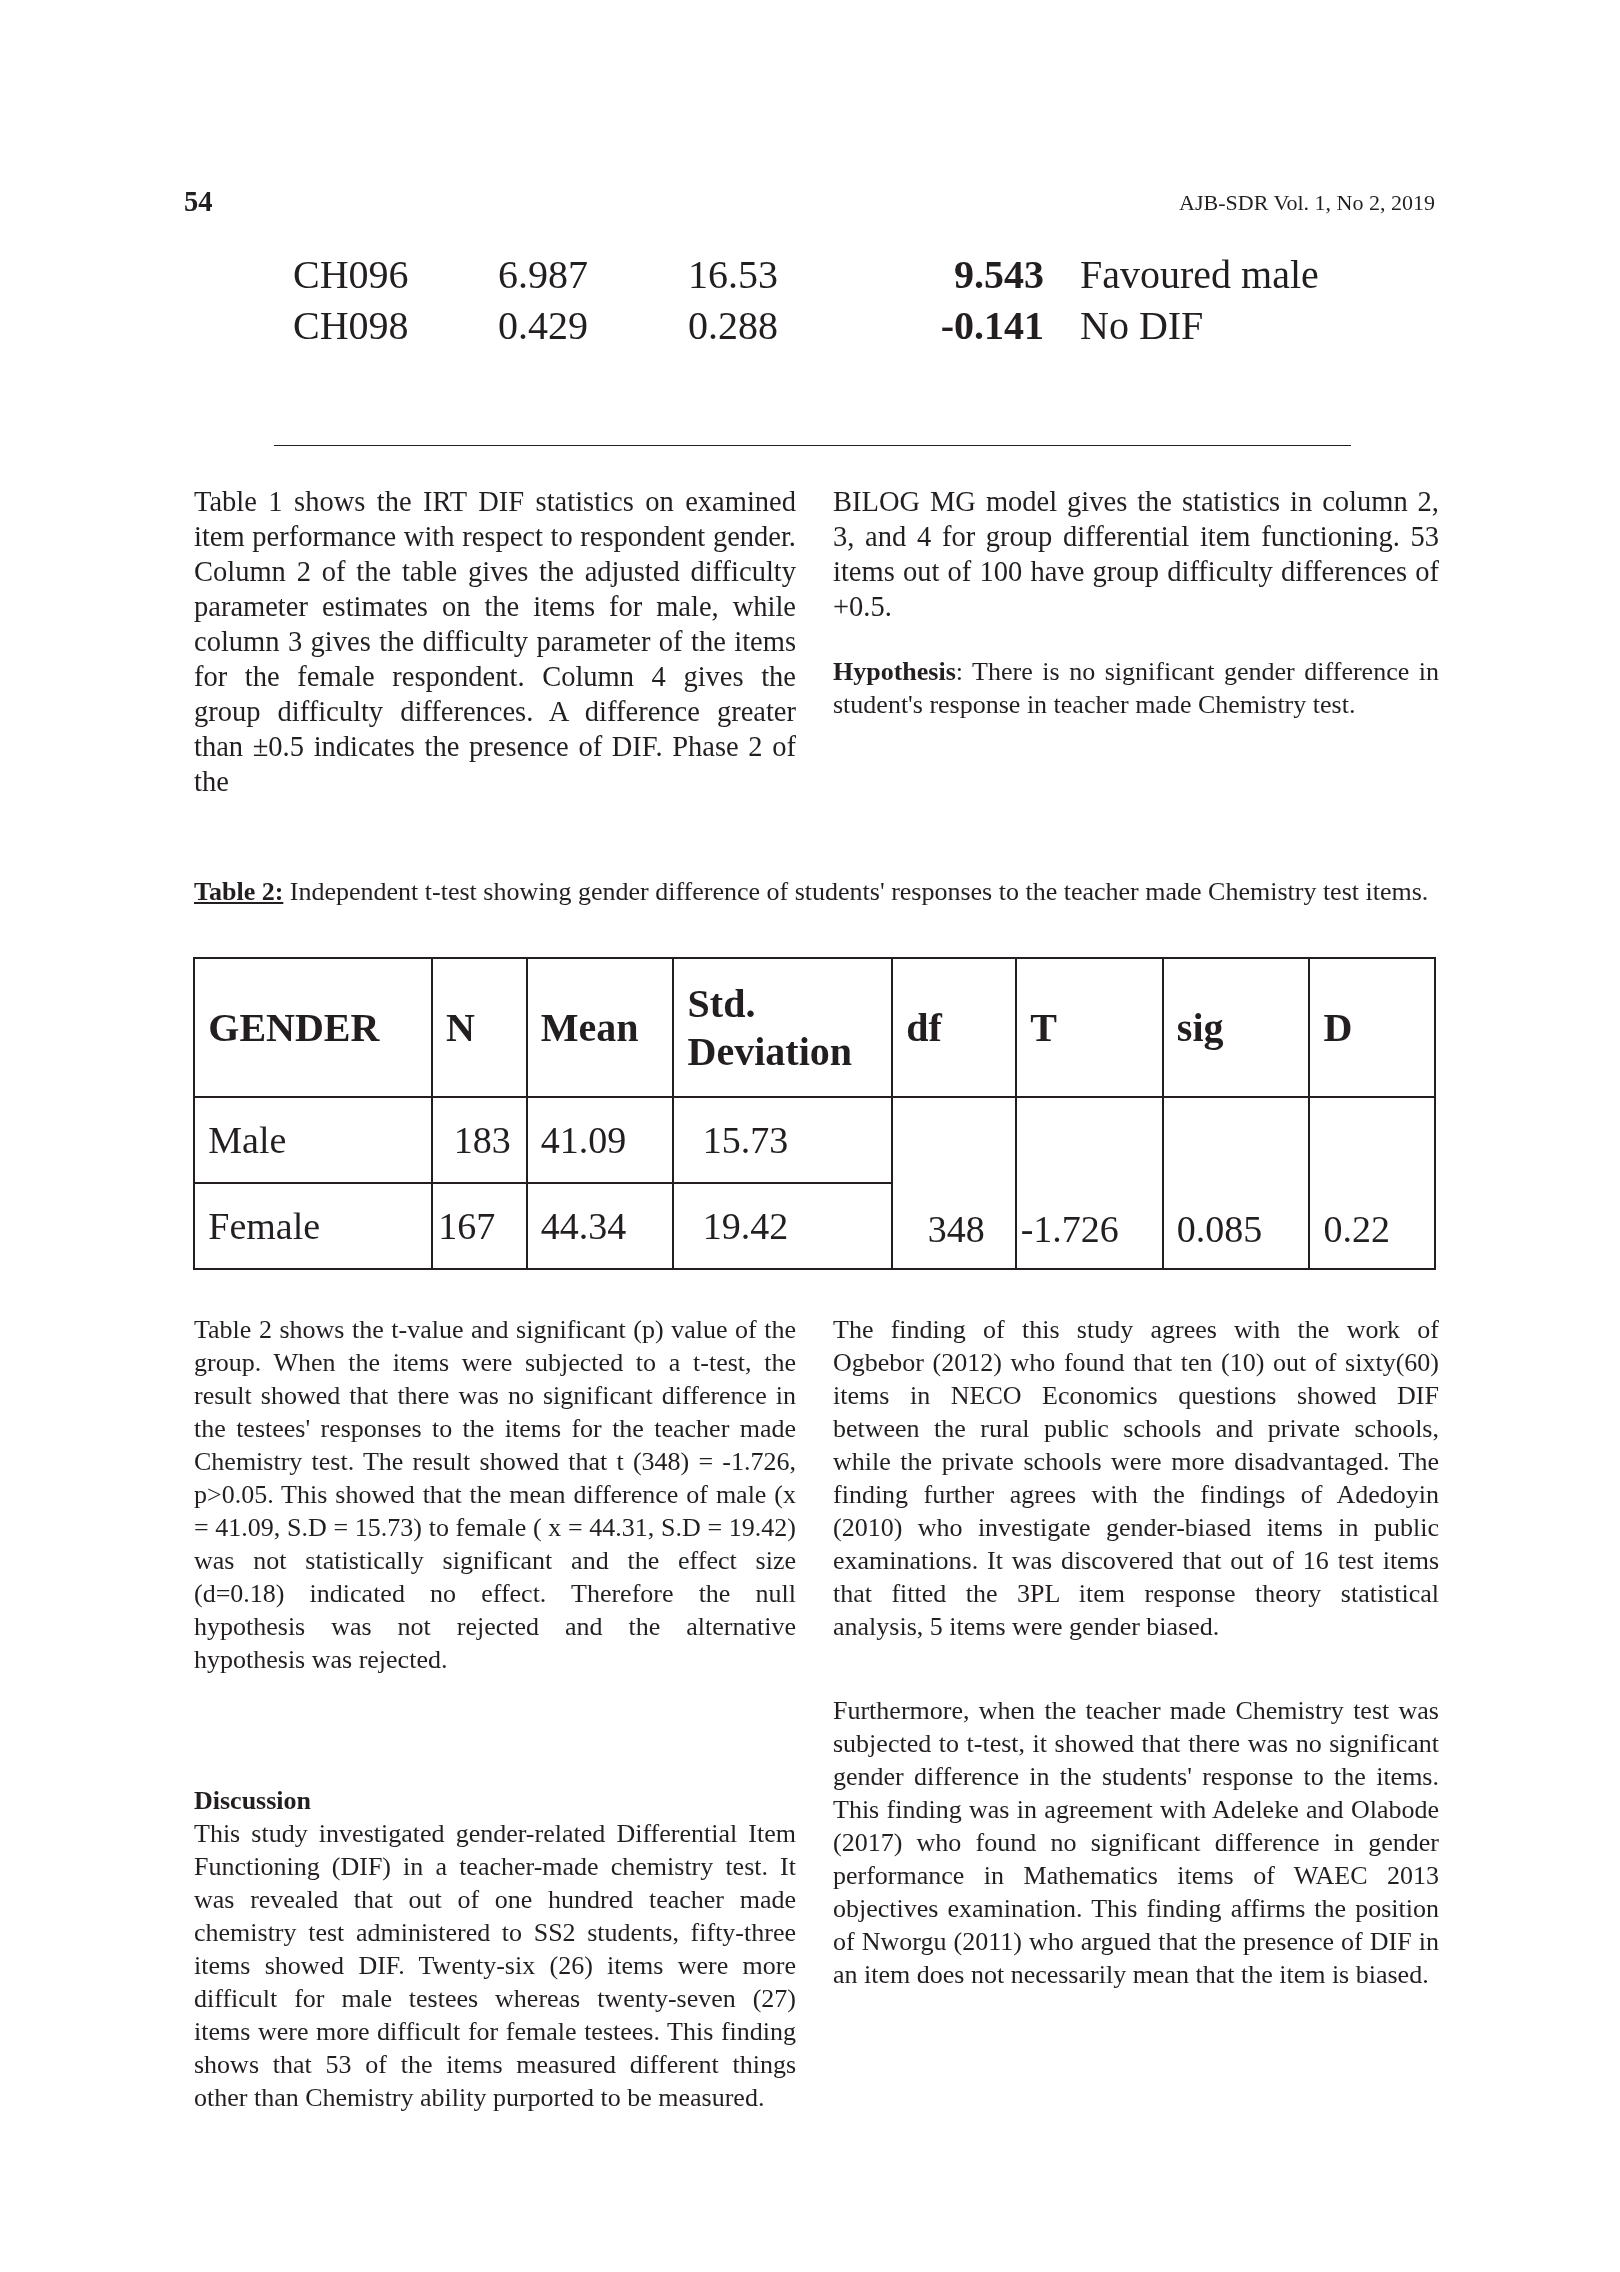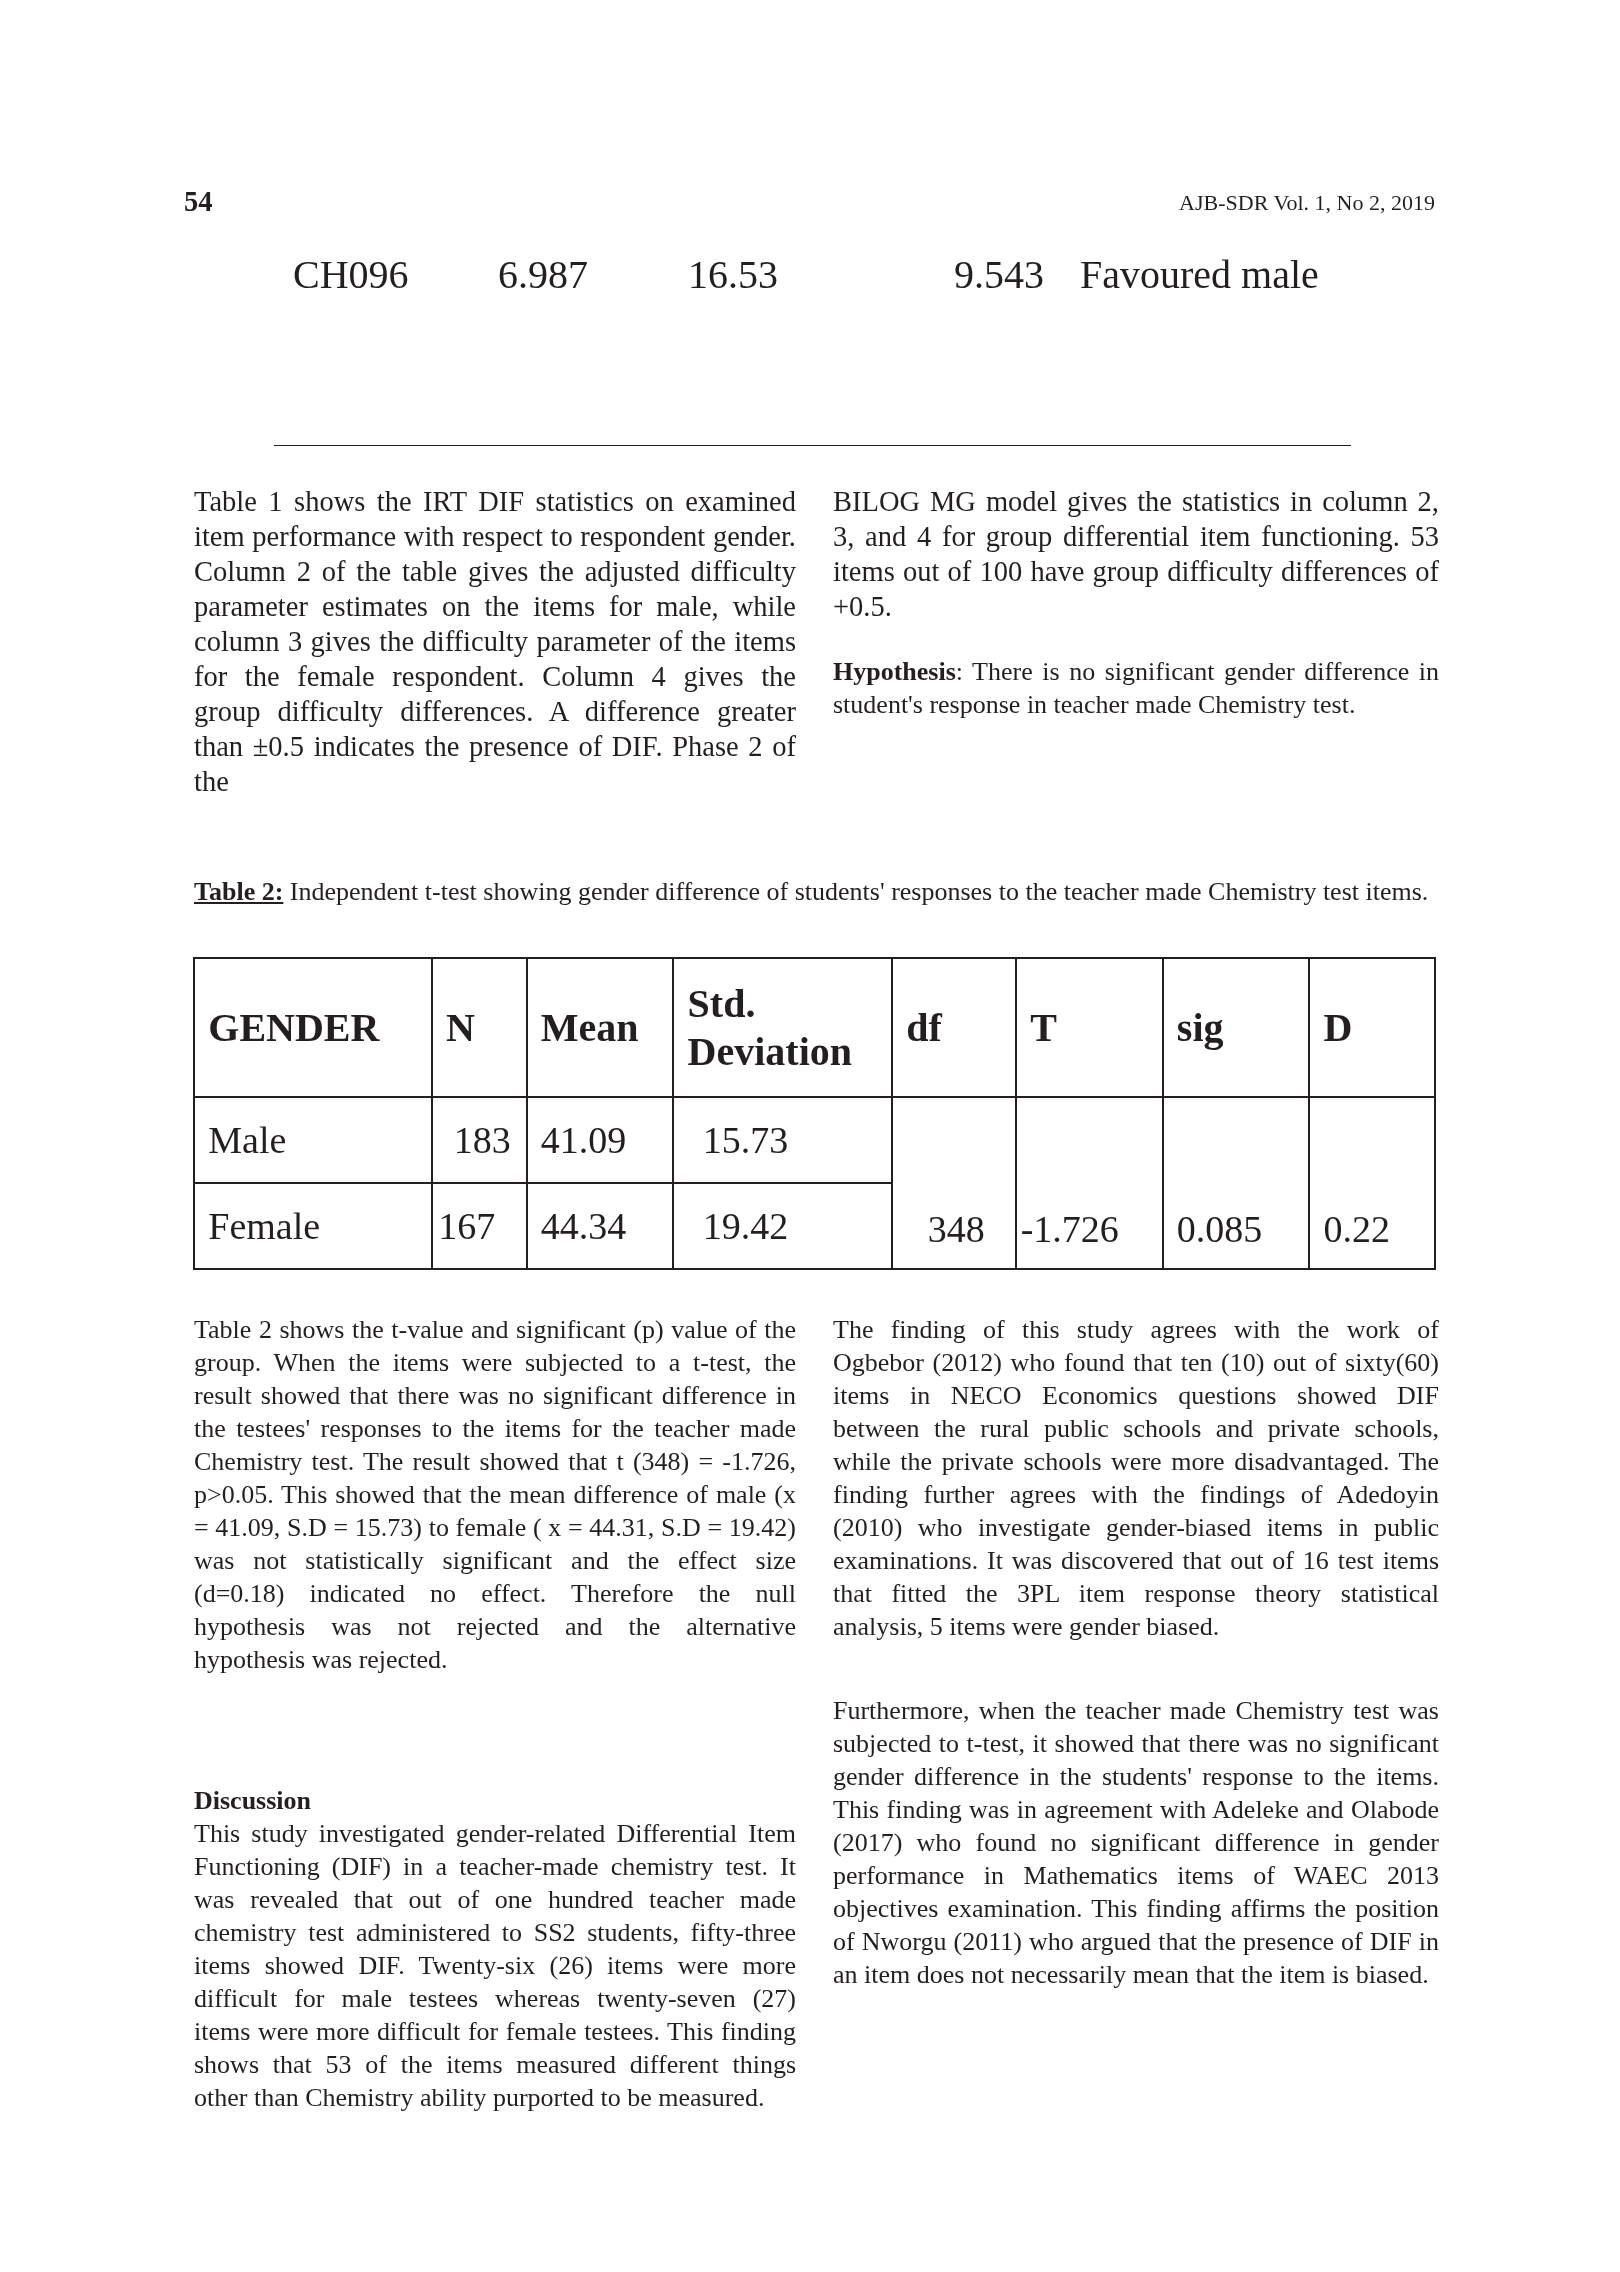--- a/index.html
+++ b/index.html
@@ -8,21 +8,21 @@
   .abs { position:absolute; }
   .page-num { left:184px; top:186px; font-size:28.5px; font-weight:bold; }
   .journal { right:186px; top:190px; font-size:22px; }
   
   .t1 { left:293px; top:249px; width:1060px; }
   .t1 table { border-collapse:collapse; width:100%; font-size:40px; }
   .t1 td { padding:0; height:51px; line-height:51px; white-space:nowrap; }
   .t1 td.c0 { width:133px; text-align:left; padding-left:0; }
   .t1 td.c1 { width:162px; text-align:right; }
   .t1 td.c2 { width:190px; text-align:right; }
-  .t1 td.c3 { width:266px; text-align:right; }
+  .t1 td.c3 { width:266px; text-align:right;font-weight:bold; }
   .t1 td.c4 { text-align:left; padding-left:36px; }
   .t1-rule { left:274px; top:445px; width:1077px; height:0; border-top:1.9px solid #231f20; }
   
   .col { font-size:28.5px; line-height:35px; text-align:justify; }
   .col.small { font-size:26px; line-height:33px; }
   .col p { margin:0; }
   .col-left { left:194px; width:602px; }
   .col-right { left:833px; width:606px; }
   b.hyp { font-weight:bold; }
   .caption { left:194px; top:878px; width:1246px; font-size:26px; line-height:28.5px; }
@@ -44,20 +44,27 @@
 
 <div class="abs t1">
   <table>
     <tbody>
       <tr>
         <td class="c0">CH096</td>
         <td class="c1">6.987</td>
         <td class="c2">16.53</td>
         <td class="c3">9.543</td>
         <td class="c4">Favoured male</td>
+      </tr>
+      <tr>
+        <td class="c0">CH098</td>
+        <td class="c1">0.429</td>
+        <td class="c2">0.288</td>
+        <td class="c3">-0.141</td>
+        <td class="c4">No DIF</td>
       </tr>
     </tbody>
   </table>
 </div>
 <div class="abs t1-rule"></div>
 
 <div class="abs col col-left" style="top:484px;">
   <p>Table 1 shows the IRT DIF statistics on examined item performance with respect to respondent gender. Column 2 of the table gives the adjusted difficulty parameter estimates on the items for male, while column 3 gives the difficulty parameter of the items for the female respondent. Column 4 gives the group difficulty differences. A difference greater than ±0.5 indicates the presence of DIF. Phase 2 of the</p>
 </div>
 

